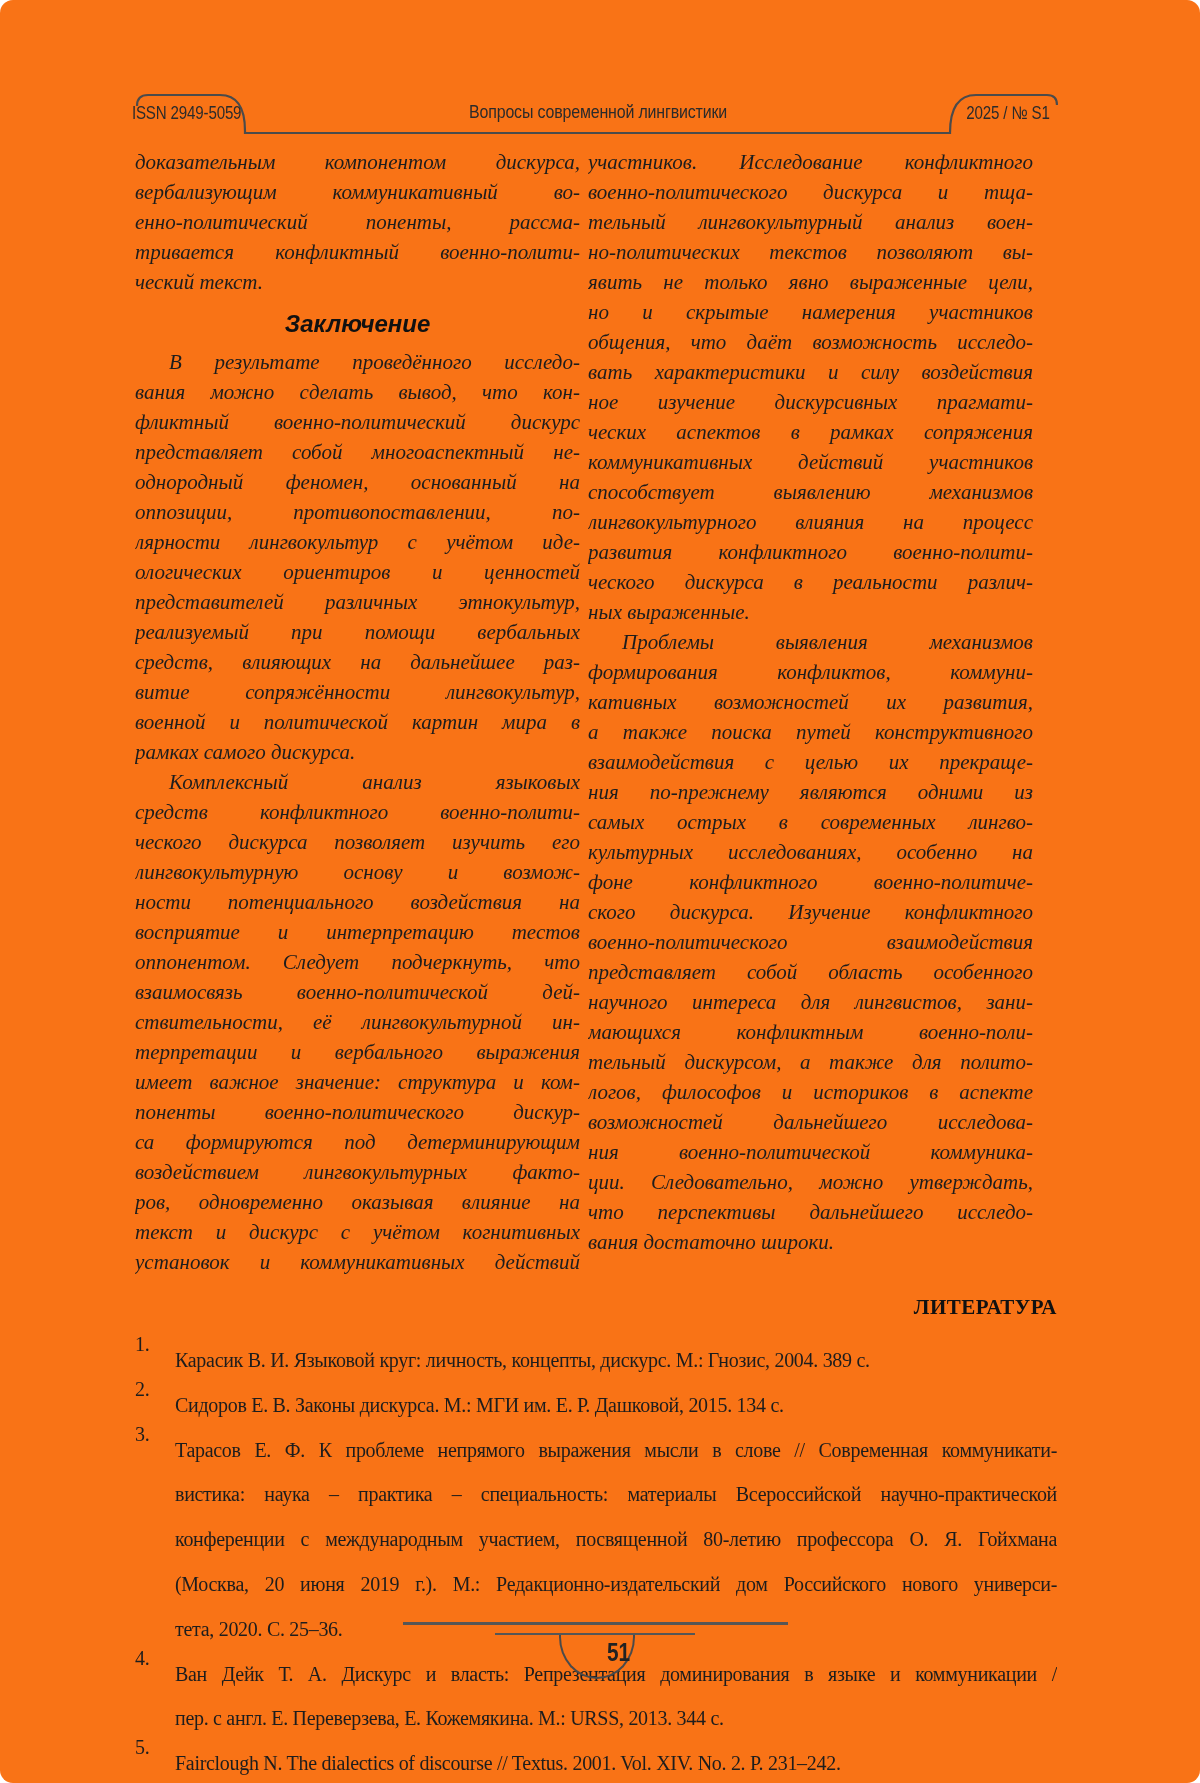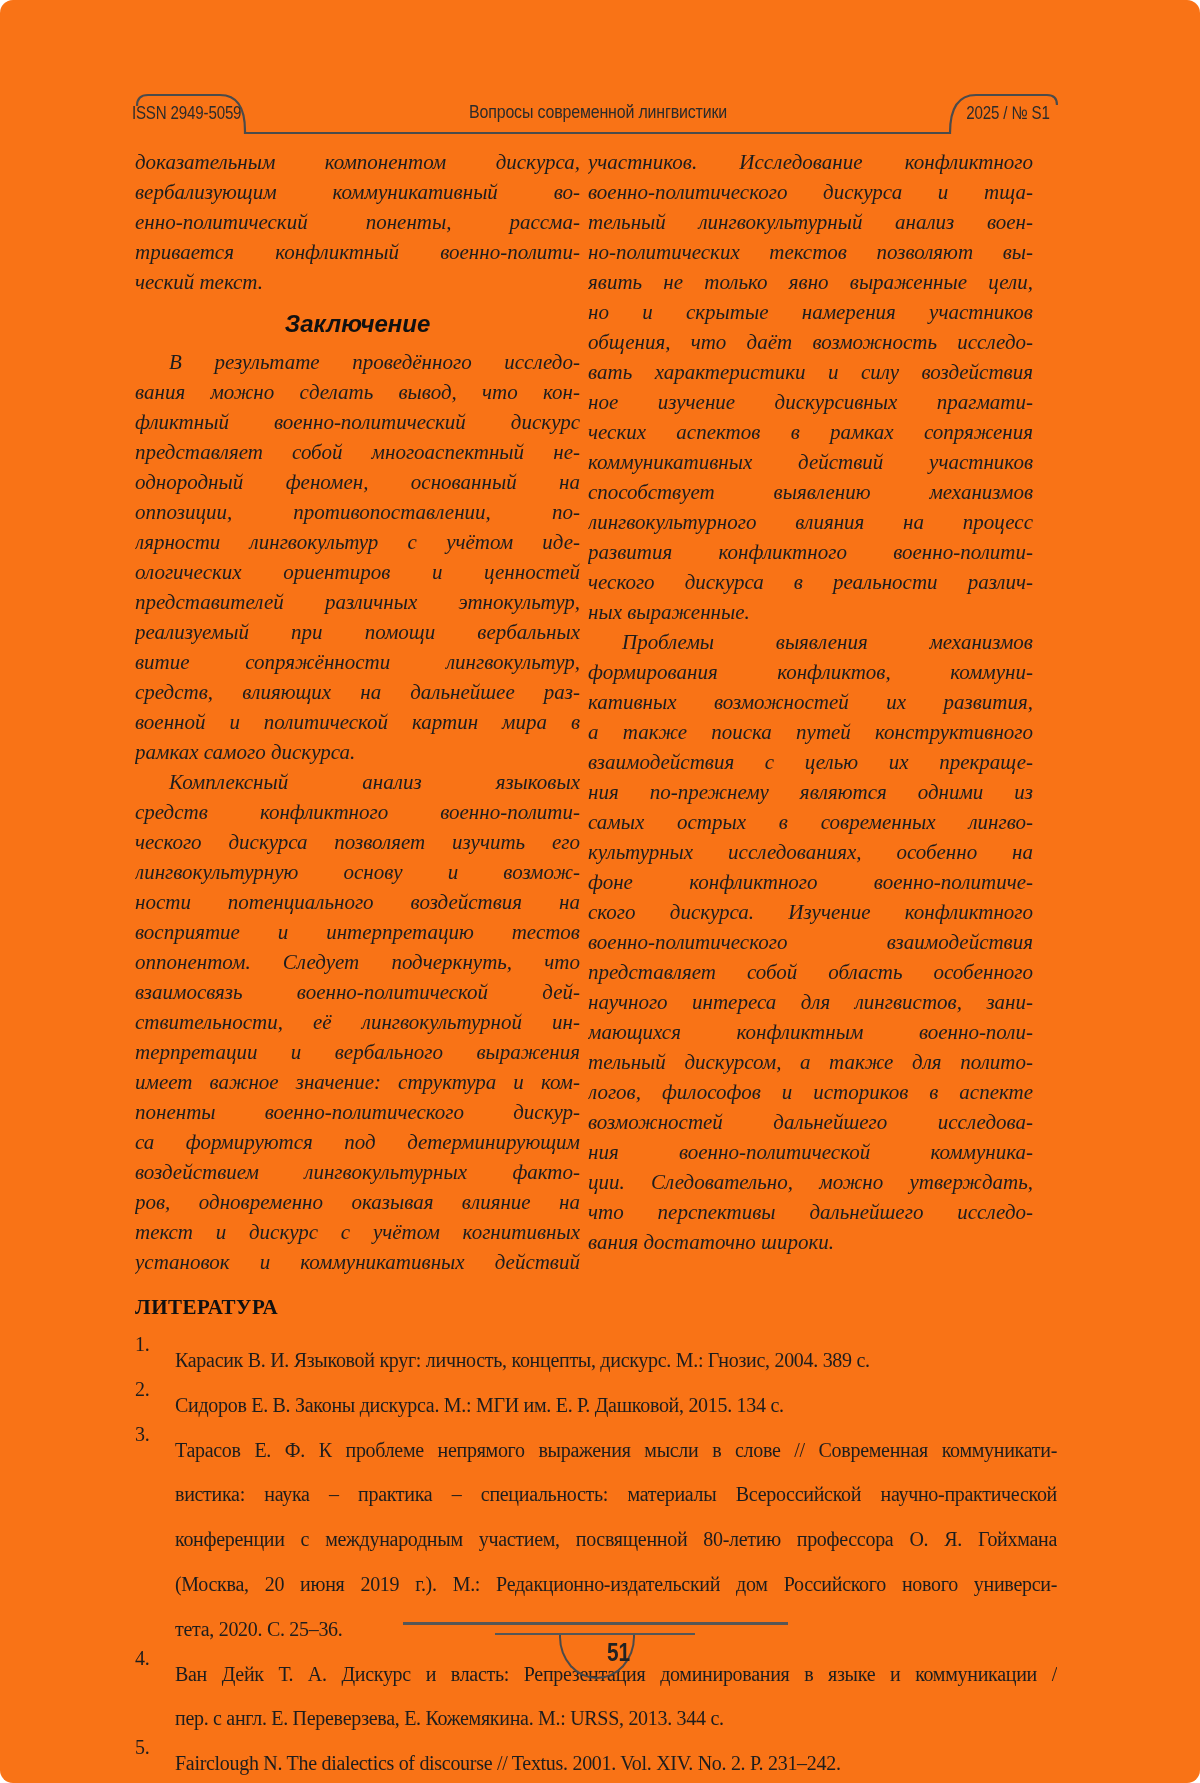--- a/index.html
+++ b/index.html
@@ -27,21 +27,21 @@
   }
   .line.indent{padding-left:34px;}
   .line.last{text-align-last:left;}
   .col-heading{
     font-family:"Liberation Sans",sans-serif;font-weight:bold;font-size:24px;
     text-align:center;margin:12px 0 8px 0;line-height:30px;color:#111;
   }
   
   .lit{position:absolute;left:135px;top:1294px;width:922px;}
   .lit-heading{
-    font-weight:bold;font-size:21px;text-align:left;letter-spacing:.5px;
+    font-weight:bold;font-size:21px;text-align:right;letter-spacing:.5px;
     line-height:26px;color:#111;
   }
   .lit-list{margin-top:10px;font-size:20px;line-height:28.8px;letter-spacing:-.3px;}
   .ref-row{display:flex;}
   .ref-num{width:40px;flex:0 0 40px;}
   .ref-text{flex:1 1 auto;min-width:0;}
   .ref-line{height:28.8px;text-align:justify;text-align-last:justify;overflow:hidden;margin-top:16px;}
   .ref-line.last{text-align-last:left;}
   
   .footer-line-long{position:absolute;left:403px;top:1622px;width:385px;border-top:3px solid #565656;}
@@ -85,22 +85,22 @@
         <div class="line indent">В результате проведённого исследо-</div>
         <div class="line">вания можно сделать вывод, что кон-</div>
         <div class="line">фликтный военно-политический дискурс</div>
         <div class="line">представляет собой многоаспектный не-</div>
         <div class="line">однородный феномен, основанный на</div>
         <div class="line">оппозиции, противопоставлении, по-</div>
         <div class="line">лярности лингвокультур с учётом иде-</div>
         <div class="line">ологических ориентиров и ценностей</div>
         <div class="line">представителей различных этнокультур,</div>
         <div class="line">реализуемый при помощи вербальных</div>
+        <div class="line">средств, влияющих на дальнейшее раз-</div>
         <div class="line">витие сопряжённости лингвокультур,</div>
-        <div class="line">средств, влияющих на дальнейшее раз-</div>
         <div class="line">военной и политической картин мира в</div>
         <div class="line last">рамках самого дискурса.</div>
       </div>
       <div class="para">
         <div class="line indent">Комплексный анализ языковых</div>
         <div class="line">средств конфликтного военно-полити-</div>
         <div class="line">ческого дискурса позволяет изучить его</div>
         <div class="line">лингвокультурную основу и возмож-</div>
         <div class="line">ности потенциального воздействия на</div>
         <div class="line">восприятие и интерпретацию тестов</div>

